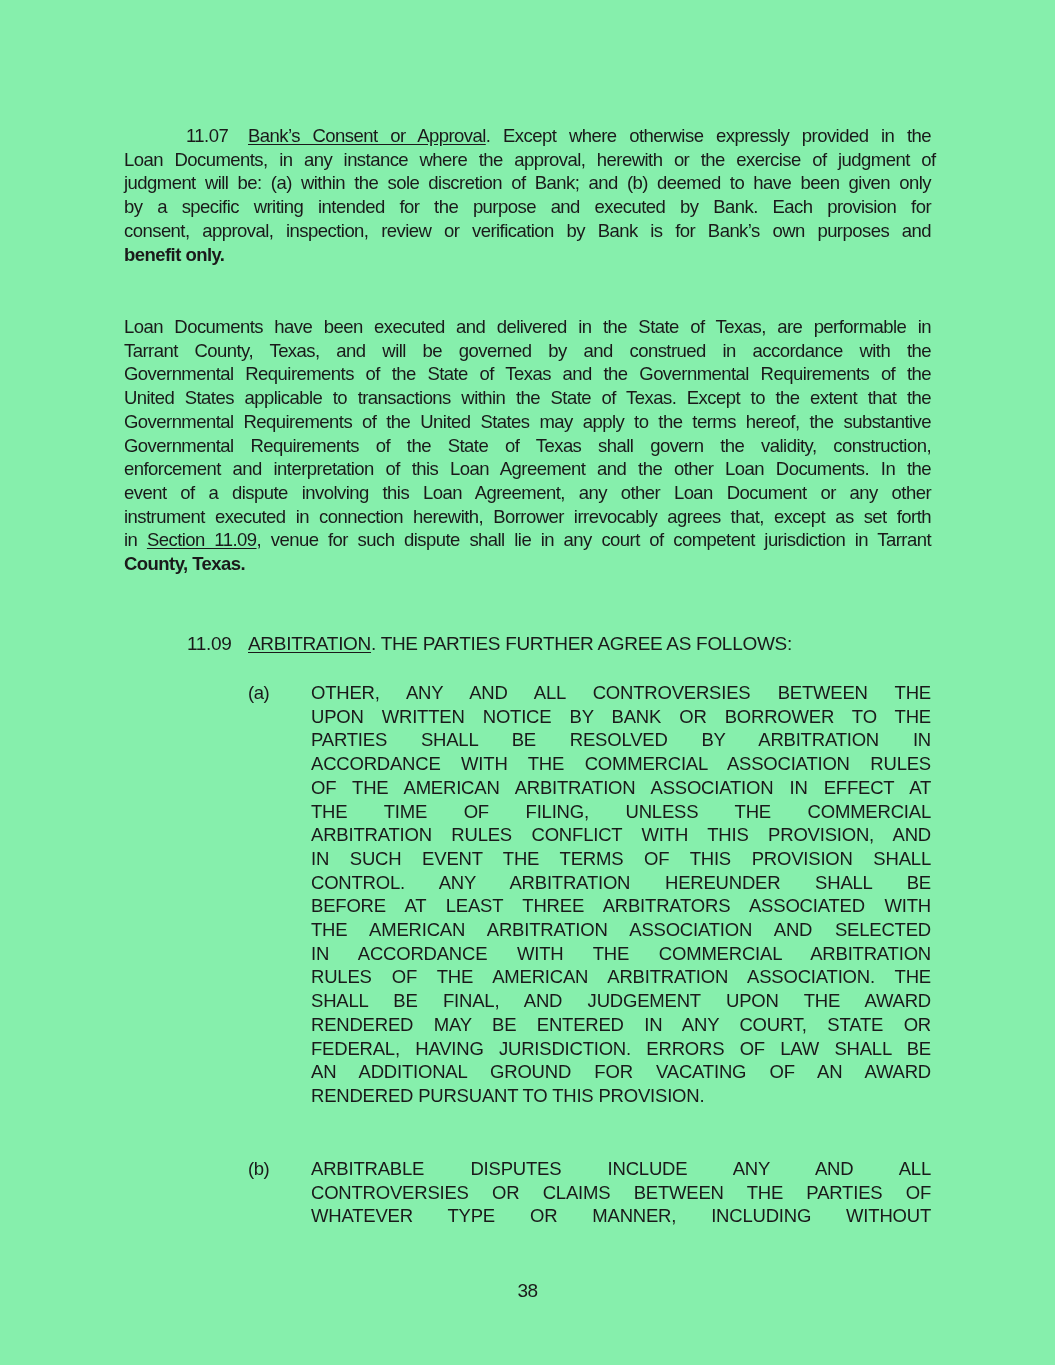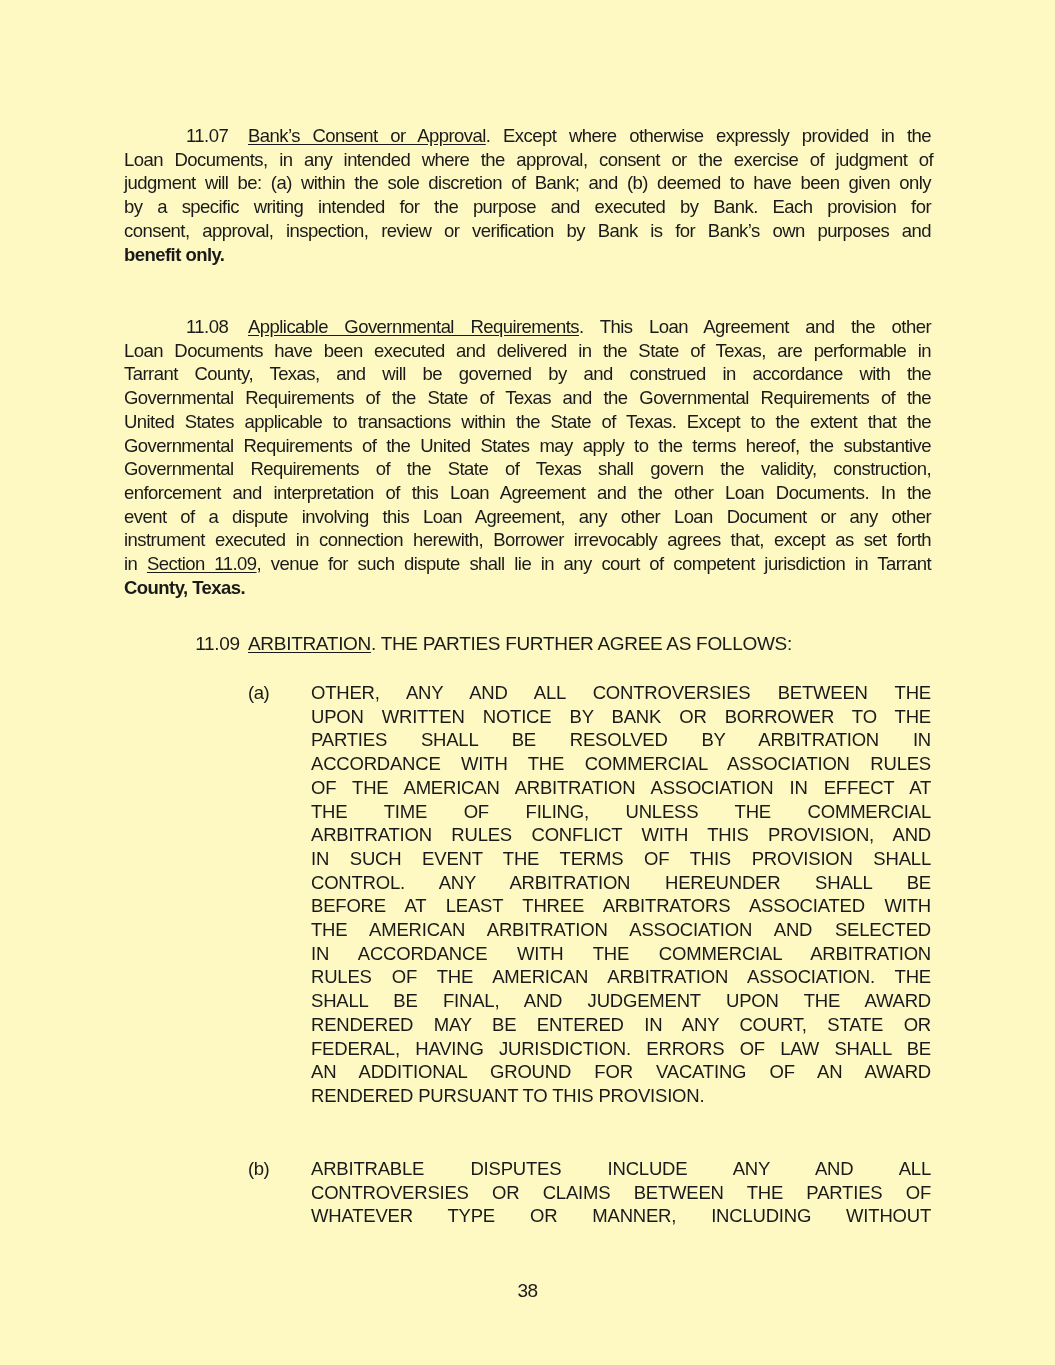--- a/index.html
+++ b/index.html
@@ -1,50 +1,49 @@
 <!DOCTYPE html>
 <html><head>
 <meta charset="utf-8">
 <style>
   html, body { margin: 0; padding: 0; background: #ffffff; }
   body { width: 1055px; height: 1365px; position: relative; overflow: hidden;
          font-family: "Liberation Sans", sans-serif; color: #1a1a1a; }
-  .page { position: absolute; left: 0; top: 0; width: 1055px; height: 1365px; background: #fef9c3; }
+  .page { position: absolute; left: 0; top: 0; width: 1055px; height: 1365px; background: #86efac; }
   .para { position: absolute; left: 124px; width: 807px; font-size: 18.5px; line-height: 23.7px;
           text-align: justify; letter-spacing: -0.55px; word-spacing: 0px; }
   .para .line { display: block; text-align: justify; text-align-last: justify; white-space: nowrap; overflow: visible; }
   .para .line.last { text-align-last: left; font-weight: bold; }
   .num { display: inline-block; width: 62px; }
   .indent { display: inline-block; width: 62px; }
   u { text-decoration: underline; text-underline-offset: 2px; }
   .heading { position: absolute; left: 187px; top: 633px; font-size: 19px; letter-spacing: -0.3px; white-space: nowrap; }
-  .heading .num { width: 61px; text-align: center; }
+  .heading .num { width: 61px; }
   .sub { position: absolute; left: 248px; width: 683px; font-size: 18.5px; line-height: 23.7px; }
   .sub .label { position: absolute; left: 0; top: 0; width: 60px; letter-spacing: -0.5px; }
   .sub .body { position: absolute; left: 63px; width: 620px; letter-spacing: -0.2px; }
   .sub .line { display: block; text-align: justify; text-align-last: justify; white-space: nowrap; }
   .sub .line.last { text-align-last: left; }
   .pagenum { position: absolute; left: 0; width: 1055px; top: 1280px; text-align: center; font-size: 19px; letter-spacing: -0.5px; }
 </style>
 </head>
 <body>
 
 <div class="page">
 
   <div class="para" style="top:124px">
     <span class="line" style="white-space: nowrap; word-spacing: 8.03594px; display: block;"><span class="indent"></span><span class="num">11.07</span><u>Bank’s Consent or Approval</u><span>. Except where otherwise expressly provided in the</span></span>
-    <span class="line" style="white-space: nowrap; word-spacing: 6.89397px; display: block;">Loan Documents, in any intended where the approval, consent or the exercise of judgment of</span>
+    <span class="line" style="white-space: nowrap; word-spacing: 6.89397px; display: block;">Loan Documents, in any instance where the approval, herewith or the exercise of judgment of</span>
     <span class="line" style="white-space: nowrap; word-spacing: 4.60202px; display: block;">judgment will be: (a) within the sole discretion of Bank; and (b) deemed to have been given only</span>
     <span class="line" style="white-space: nowrap; word-spacing: 9.47813px; display: block;">by a specific writing intended for the purpose and executed by Bank.  Each provision for</span>
     <span class="line" style="white-space: nowrap; word-spacing: 8.09255px; display: block;">consent, approval, inspection, review or verification by Bank is for Bank’s own purposes and</span>
     <span class="line last">benefit only.</span>
   </div>
 
   <div class="para" style="top:315px">
-    <span class="line" style="white-space: nowrap; word-spacing: 10.5625px; display: block;"><span class="indent"></span><span class="num">11.08</span><u>Applicable Governmental Requirements</u><span>.  This Loan Agreement and the other</span></span>
     <span class="line" style="white-space: nowrap; word-spacing: 6.80246px; display: block;">Loan Documents have been executed and delivered in the State of Texas, are performable in</span>
     <span class="line" style="white-space: nowrap; word-spacing: 12.1647px; display: block;">Tarrant County, Texas, and will be governed by and construed in accordance with the</span>
     <span class="line" style="white-space: nowrap; word-spacing: 7.125px; display: block;">Governmental Requirements of the State of Texas and the Governmental Requirements of the</span>
     <span class="line" style="white-space: nowrap; word-spacing: 5.58691px; display: block;">United States applicable to transactions within the State of Texas.  Except to the extent that the</span>
     <span class="line" style="white-space: nowrap; word-spacing: 5.34014px; display: block;">Governmental Requirements of the United States may apply to the terms hereof, the substantive</span>
     <span class="line" style="white-space: nowrap; word-spacing: 12.2003px; display: block;">Governmental Requirements of the State of Texas shall govern the validity, construction,</span>
     <span class="line" style="white-space: nowrap; word-spacing: 6.67076px; display: block;">enforcement and interpretation of this Loan Agreement and the other Loan Documents.  In the</span>
     <span class="line" style="white-space: nowrap; word-spacing: 9.23214px; display: block;">event of a dispute involving this Loan Agreement, any other Loan Document or any other</span>
     <span class="line" style="white-space: nowrap; word-spacing: 5.45573px; display: block;">instrument executed in connection herewith, Borrower irrevocably agrees that, except as set forth</span>
     <span class="line" style="white-space: nowrap; word-spacing: 5.00586px; display: block;"><span>in </span><u>Section 11.09</u><span>, venue for such dispute shall lie in any court of competent jurisdiction in Tarrant</span></span>

